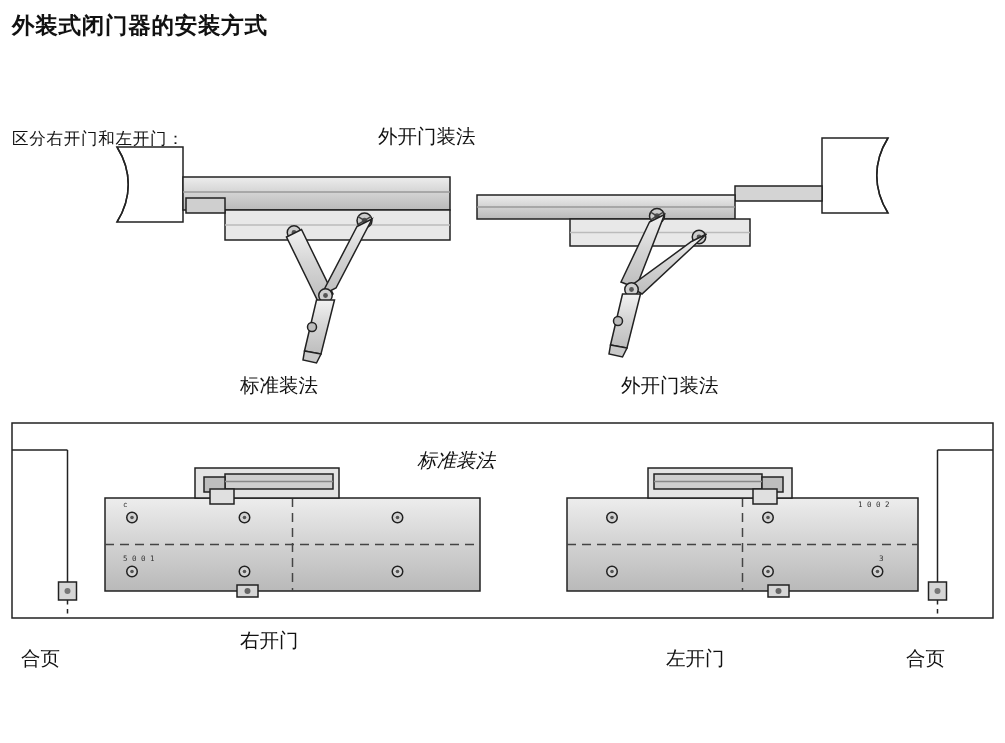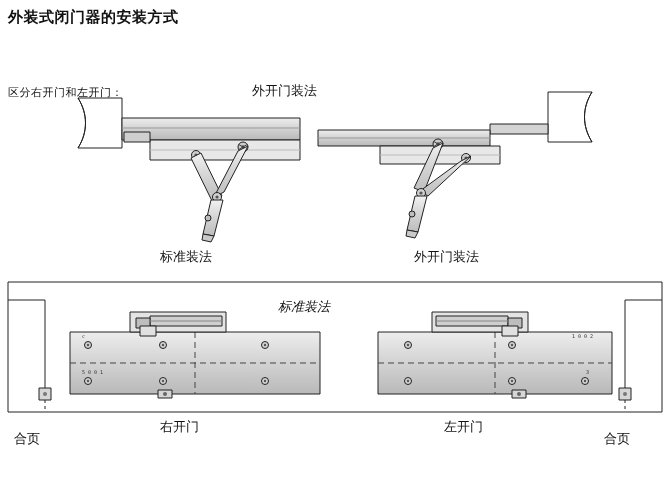--- a/index.html
+++ b/index.html
@@ -58,21 +58,21 @@
     left: 278px;
     top: 298px;
     font-style: italic;
   }
   .lbl-right-open {
     left: 160px;
     top: 418px;
   }
   .lbl-left-open {
     left: 444px;
-    top: 418px;
+    top: 430px;
   }
   .lbl-hinge-left {
     left: 14px;
     top: 430px;
   }
   .lbl-hinge-right {
     left: 604px;
     top: 430px;
   }
   svg.art {

